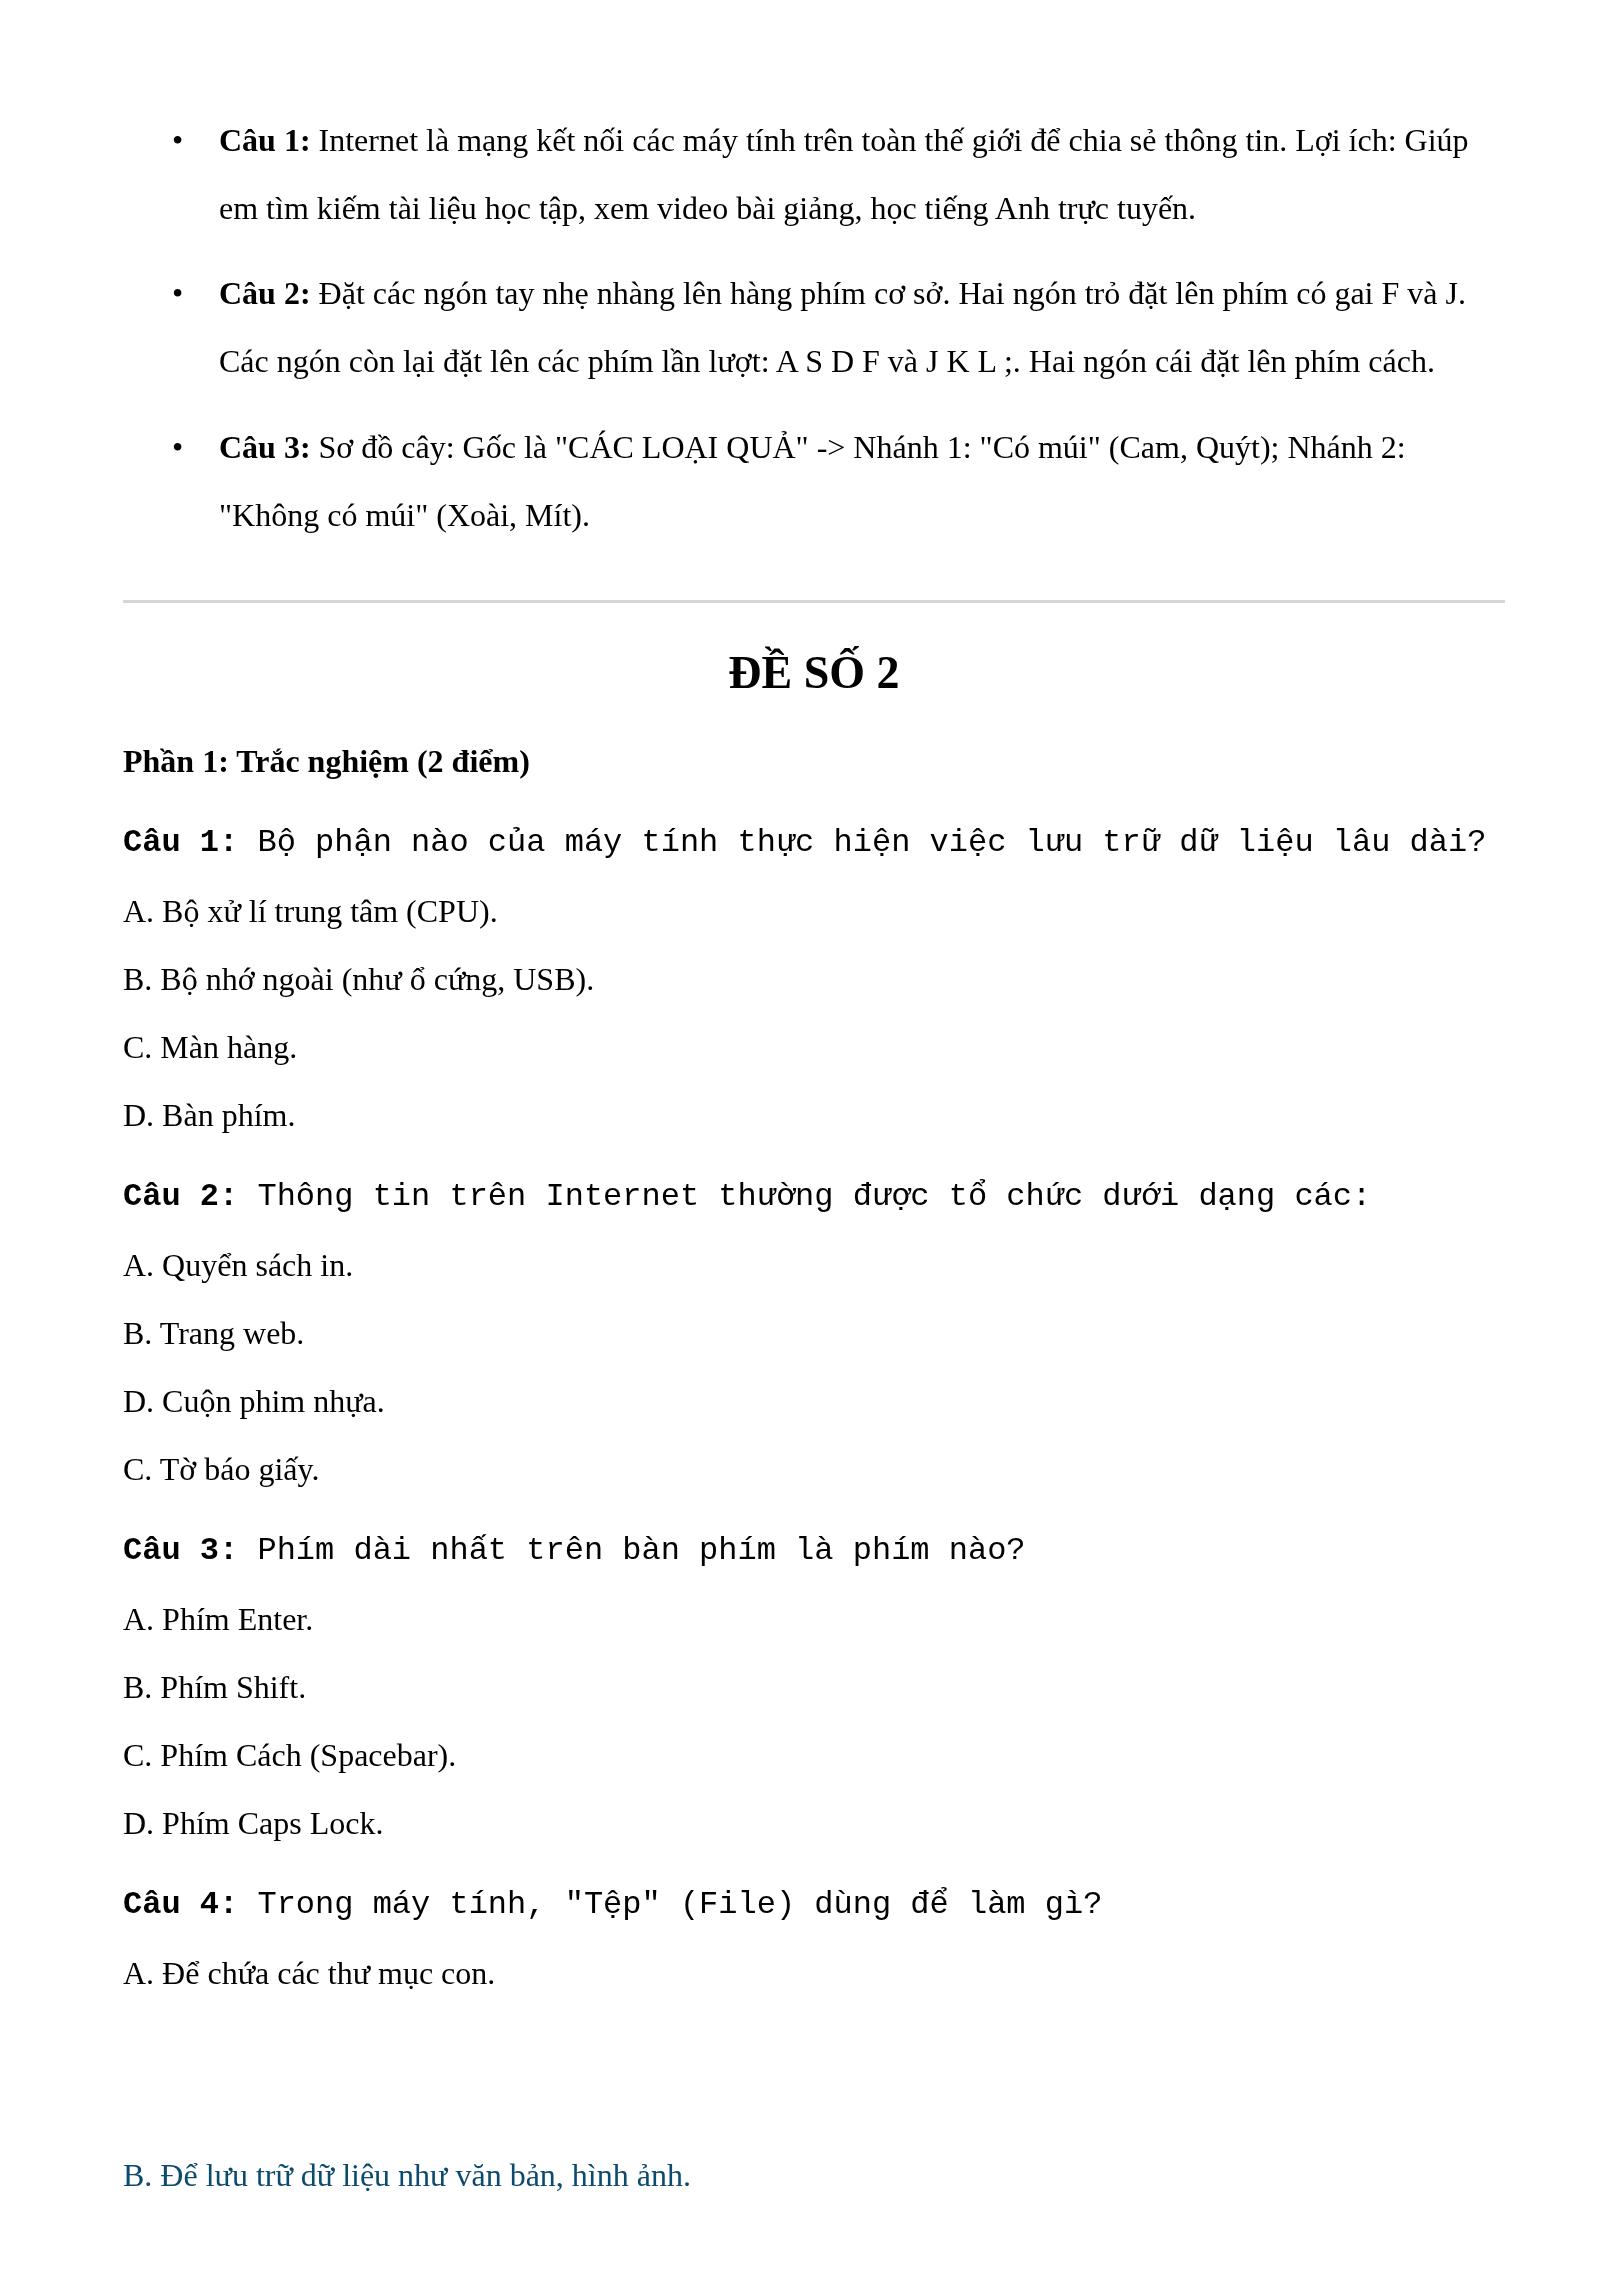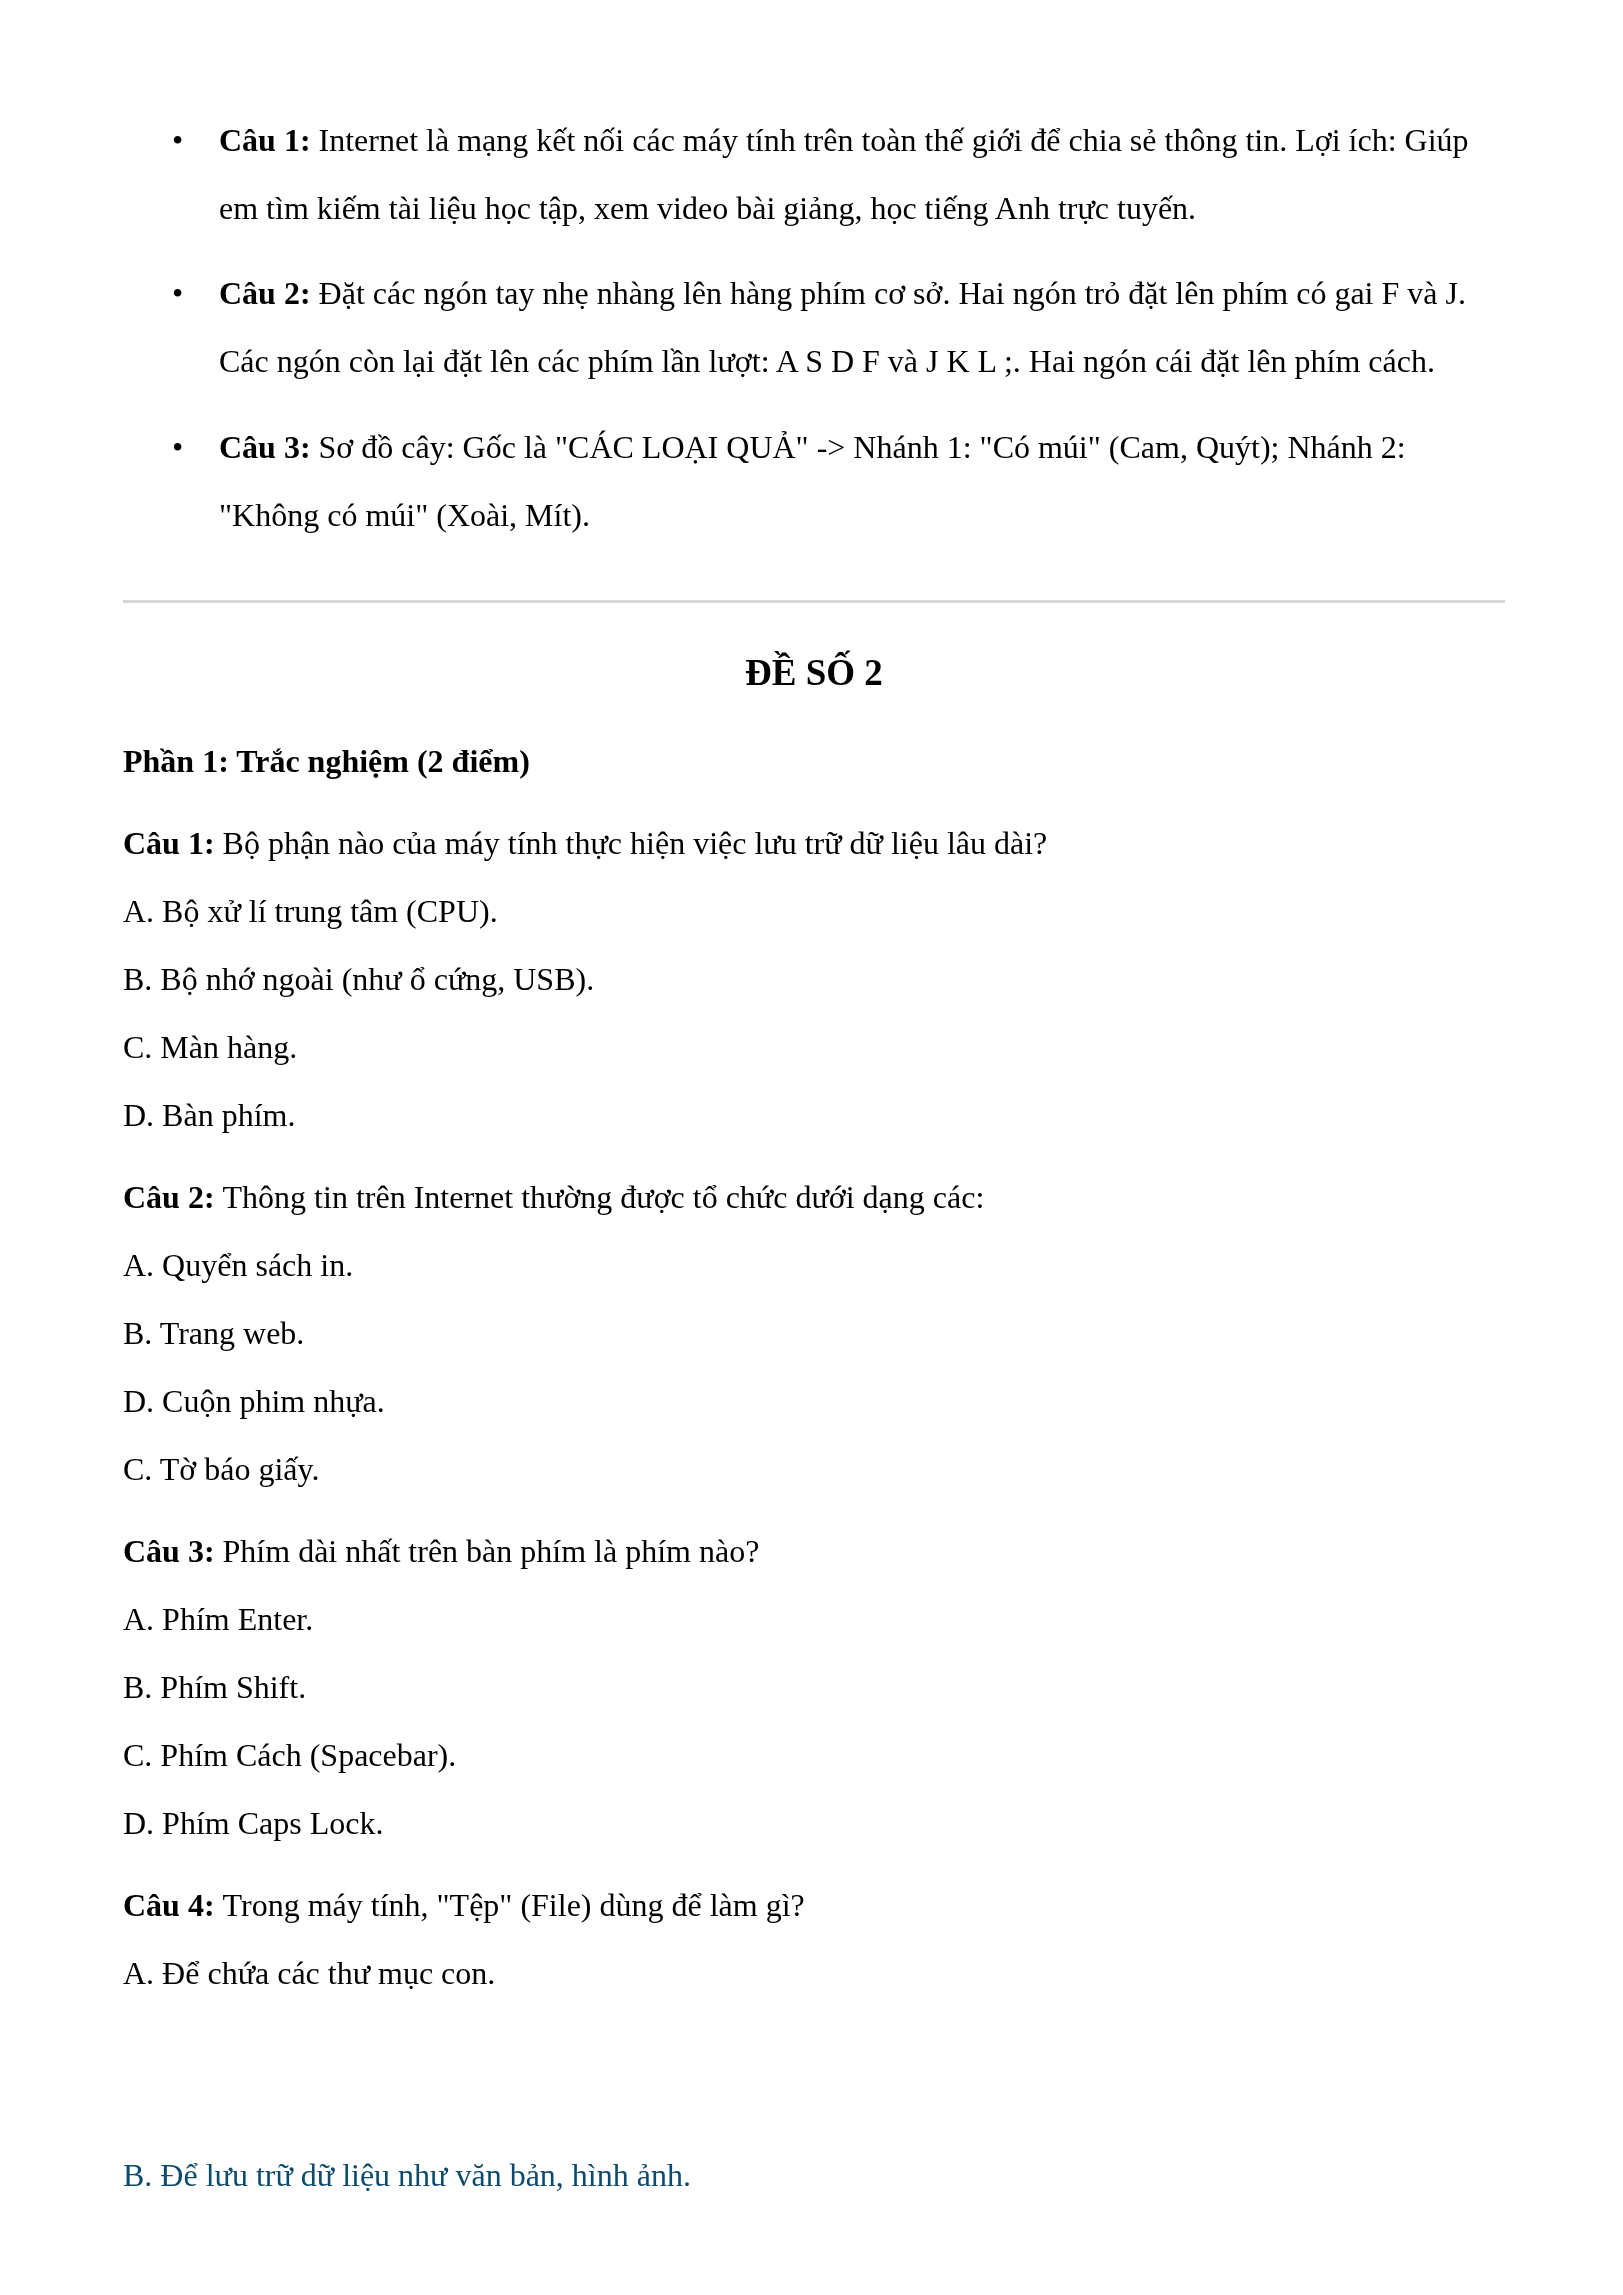--- a/index.html
+++ b/index.html
@@ -39,32 +39,33 @@
     position: absolute;
     left: 49px;
     top: 0;
   }
   hr.divider {
     border: none;
     border-top: 3.1px solid #d6d6d6;
     margin: 51px 0 0 0;
   }
   h2.section-title {
-    font-size: 37px;
+    font-size: 46px;
     line-height: 68px;
     font-weight: bold;
     text-align: center;
     margin: 36px 0 0 0;
   }
   p.part-heading {
     font-weight: bold;
     margin: 20.4px 0 0 0;
   }
   p.question {
     margin: 14px 0 0 0;
+    font-family: Liberation Mono, monospace;
   }
   p.option {
     margin: 0;
   }
   p.clipped-line {
     margin: 134px 0 0 0;
     white-space: nowrap;
   }
   strong { font-weight: bold; }
 </style>

